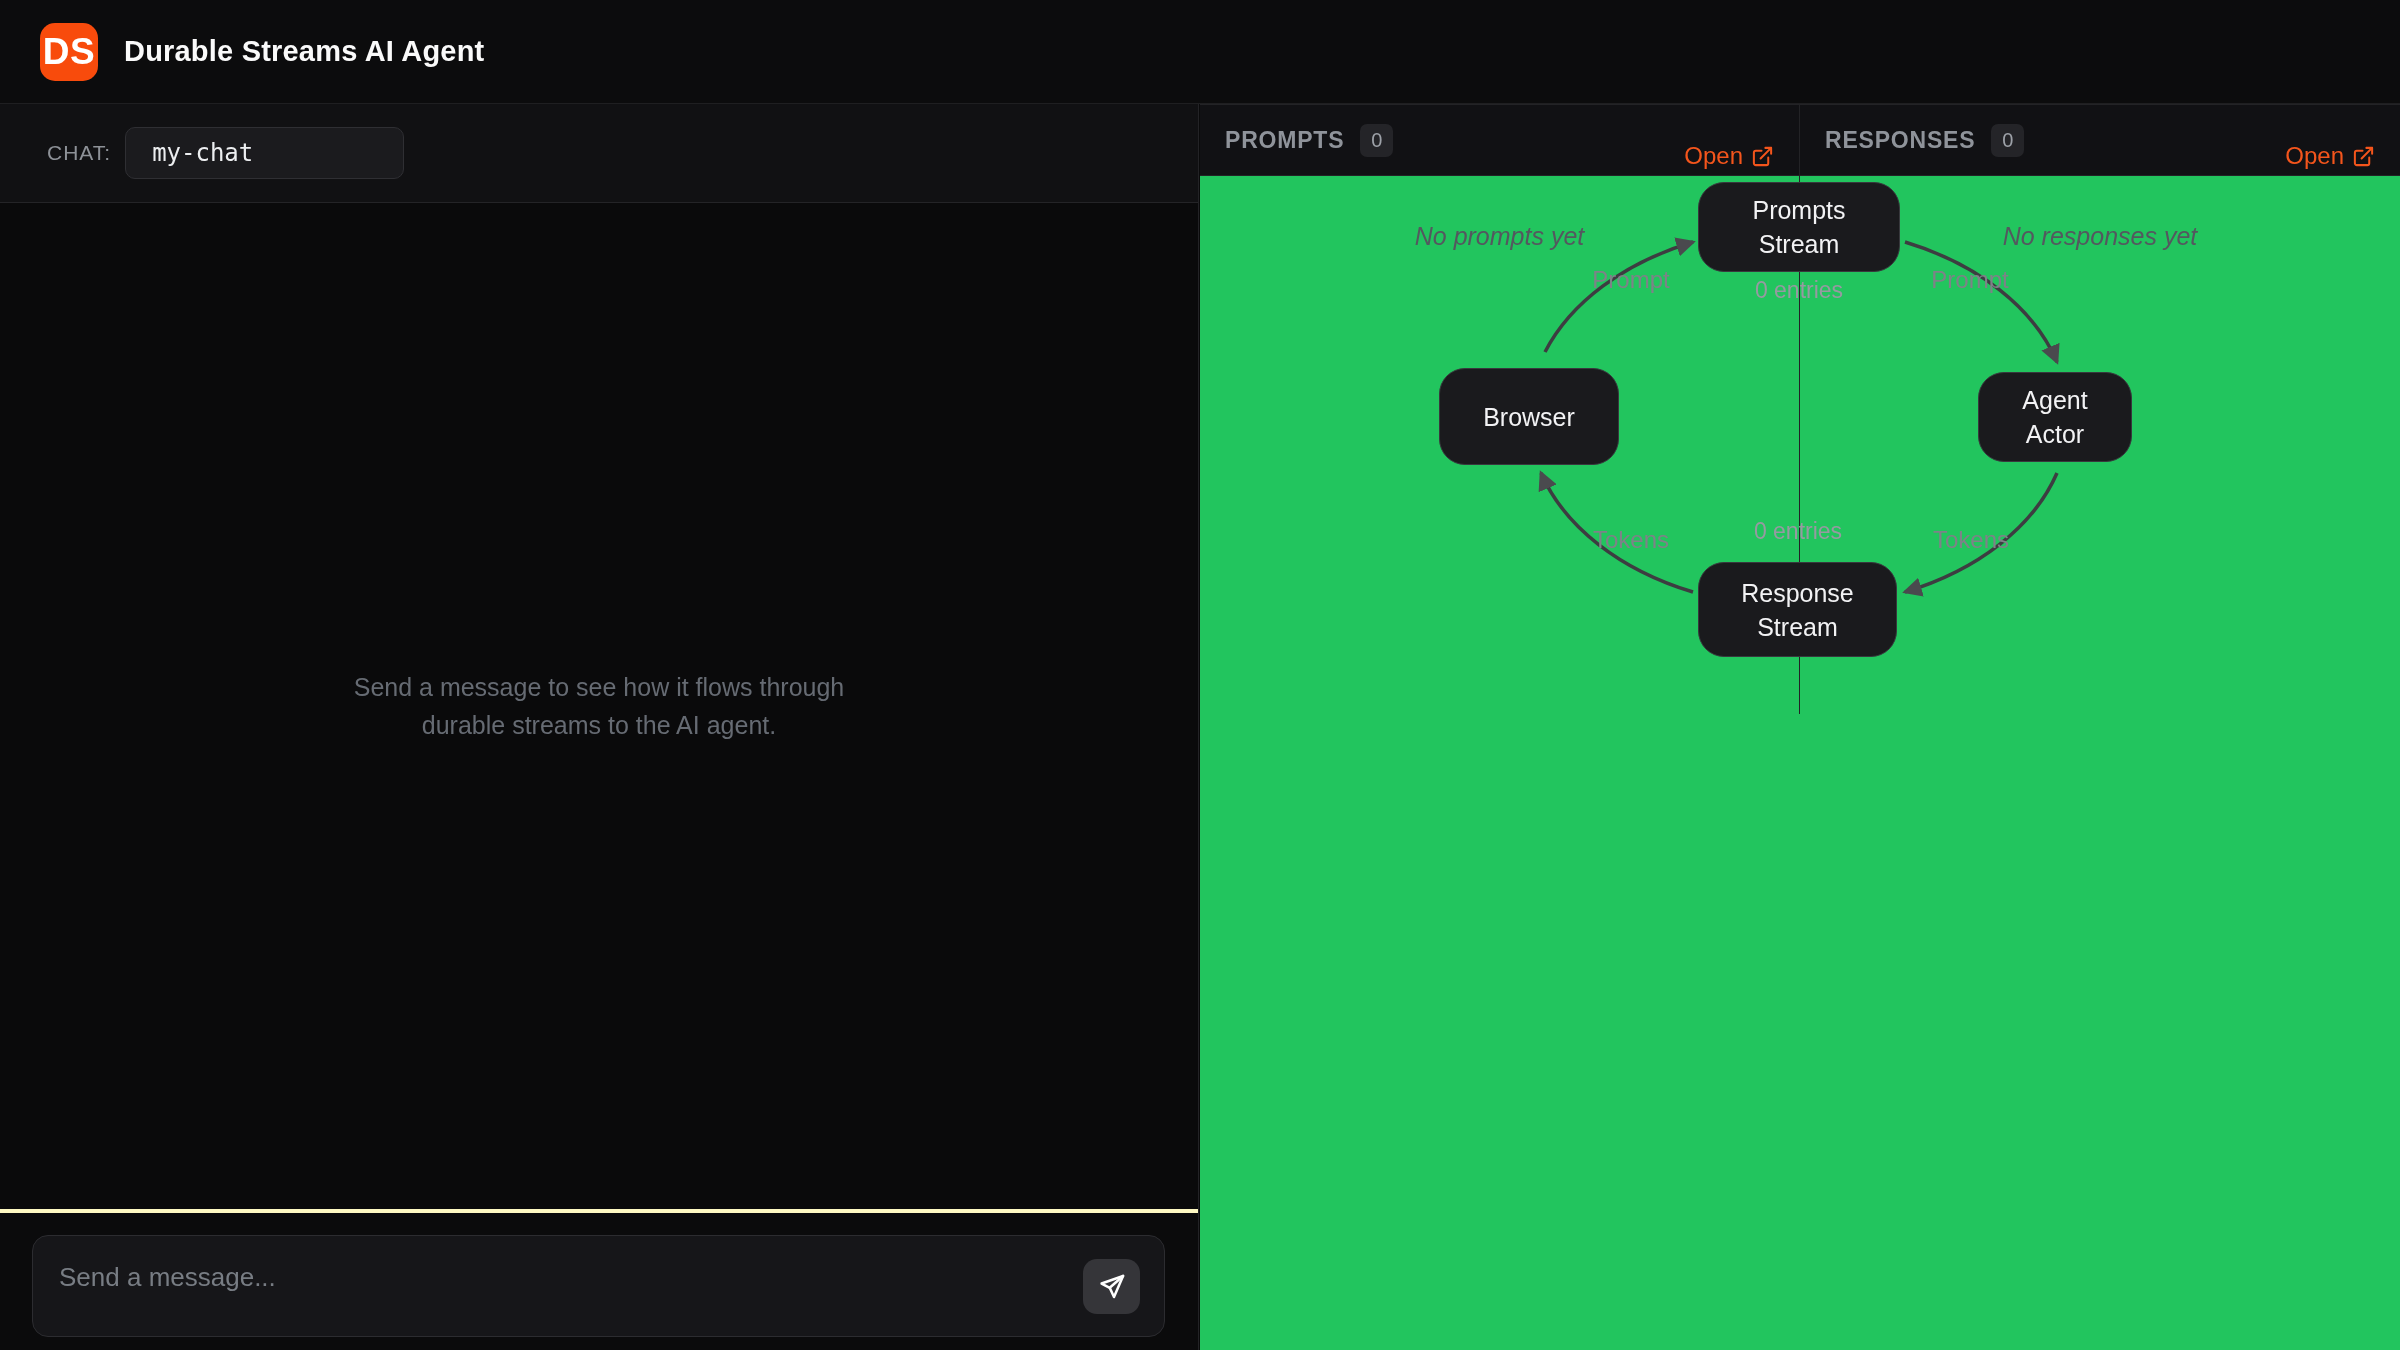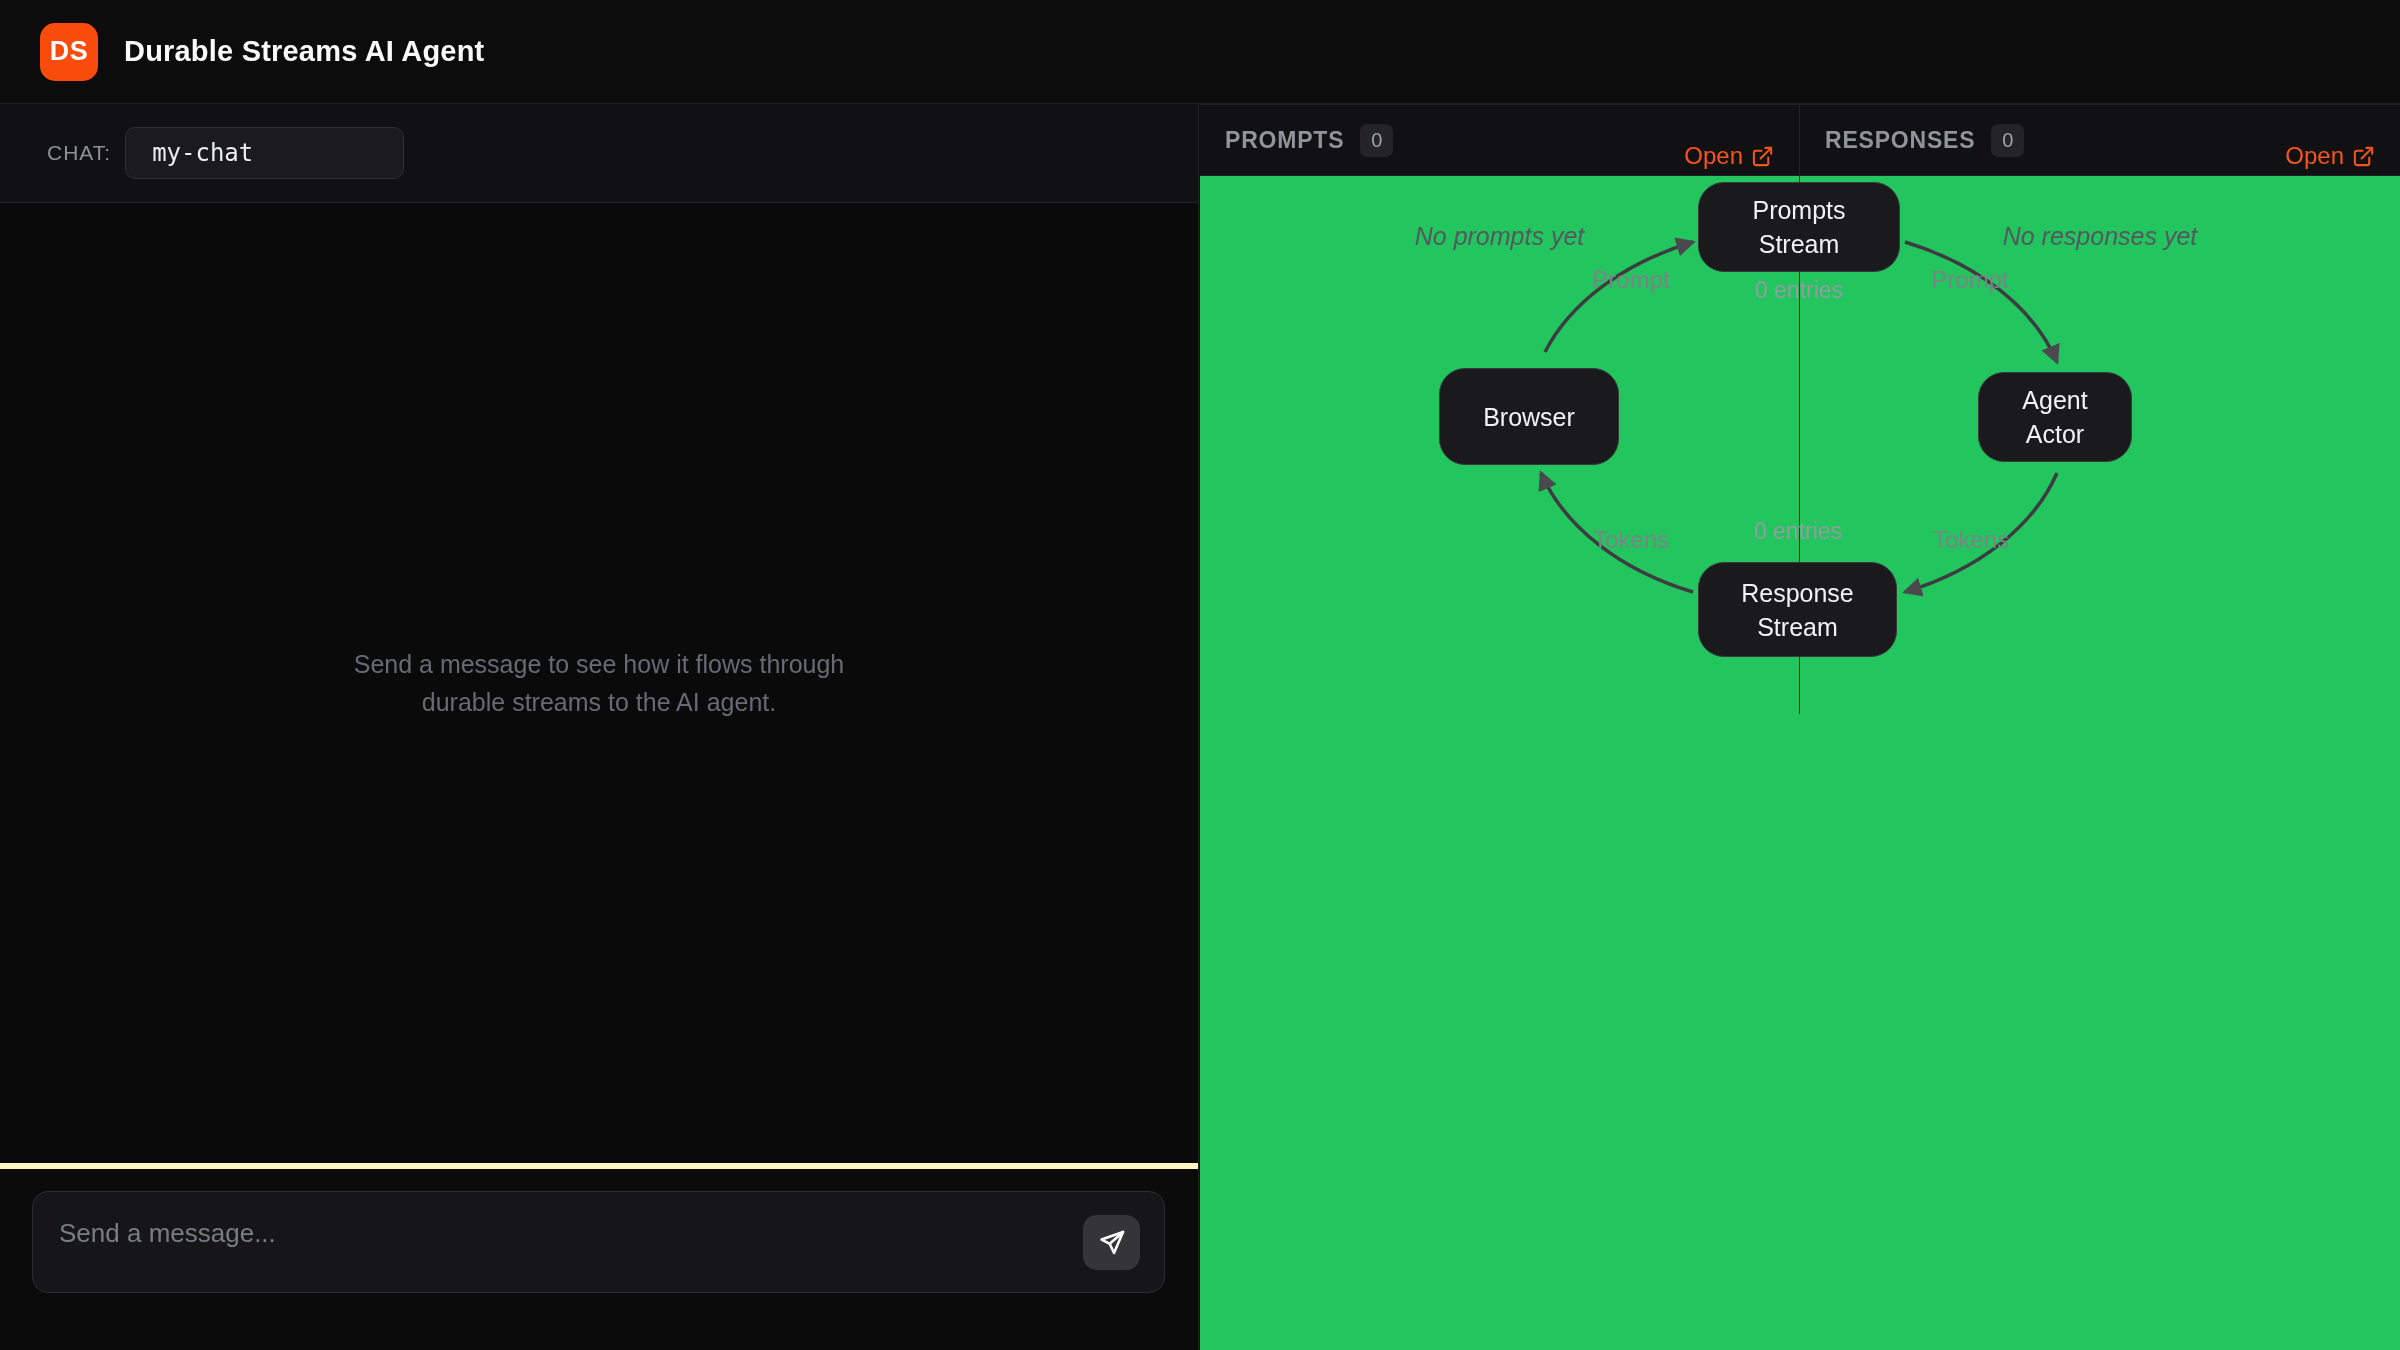--- a/index.html
+++ b/index.html
@@ -9,21 +9,21 @@
     font-family:"Liberation Sans","DejaVu Sans",sans-serif;color:#e8e8ea;overflow:hidden;
   }
   
   .app-header{
     height:104px;display:flex;align-items:center;gap:26px;padding:0 40px;
     background:#0c0c0d;border-bottom:1px solid #1f1f21;
   }
   .logo{
     width:58px;height:58px;border-radius:15px;background:#f84b0c;
     display:flex;align-items:center;justify-content:center;
-    font-weight:bold;font-size:27px;color:#ffffff;letter-spacing:0.5px;
+    font-weight:bold;font-size:37px;color:#ffffff;letter-spacing:0.5px;
   }
   .app-title{font-size:29px;font-weight:bold;color:#fafafa;letter-spacing:0.2px;}
   
   .main{display:flex;height:1246px;}
   .left-panel{width:1199px;border-right:1px solid #232326;display:flex;flex-direction:column;background:#0a0a0b;}
   .right-panel{flex:1;display:flex;background:#22c55e;}
   
   .chat-header{
     height:99px;flex:none;background:#111113;border-bottom:1px solid #242427;
     display:flex;align-items:center;padding:0 47px;
@@ -35,21 +35,21 @@
     color:#eceef0;font-family:"DejaVu Sans Mono","Liberation Mono",monospace;
     font-size:24px;padding:0 26px;
   }
   
   .chat-body{flex:1;display:flex;align-items:center;justify-content:center;background:#0a0a0b;}
   .chat-empty{
     font-size:25px;line-height:38px;color:#666b73;text-align:center;white-space:pre-line;
   }
   
   .composer-row{
-    flex:none;height:187px;border-top:6px solid #fef9c3;background:#0b0b0c;
+    flex:none;height:141px;border-top:4px solid #fef9c3;background:#0b0b0c;
     padding:22px 33px 6px 32px;
   }
   .composer-box{
     position:relative;width:100%;height:102px;border-radius:16px;
     background:#161619;border:1px solid #2c2c30;
   }
   .composer-input{
     position:absolute;inset:0;background:transparent;border:none;outline:none;resize:none;
     padding:26px 110px 0 26px;font-family:"Liberation Sans","DejaVu Sans",sans-serif;
     font-size:26px;color:#e5e5e7;

